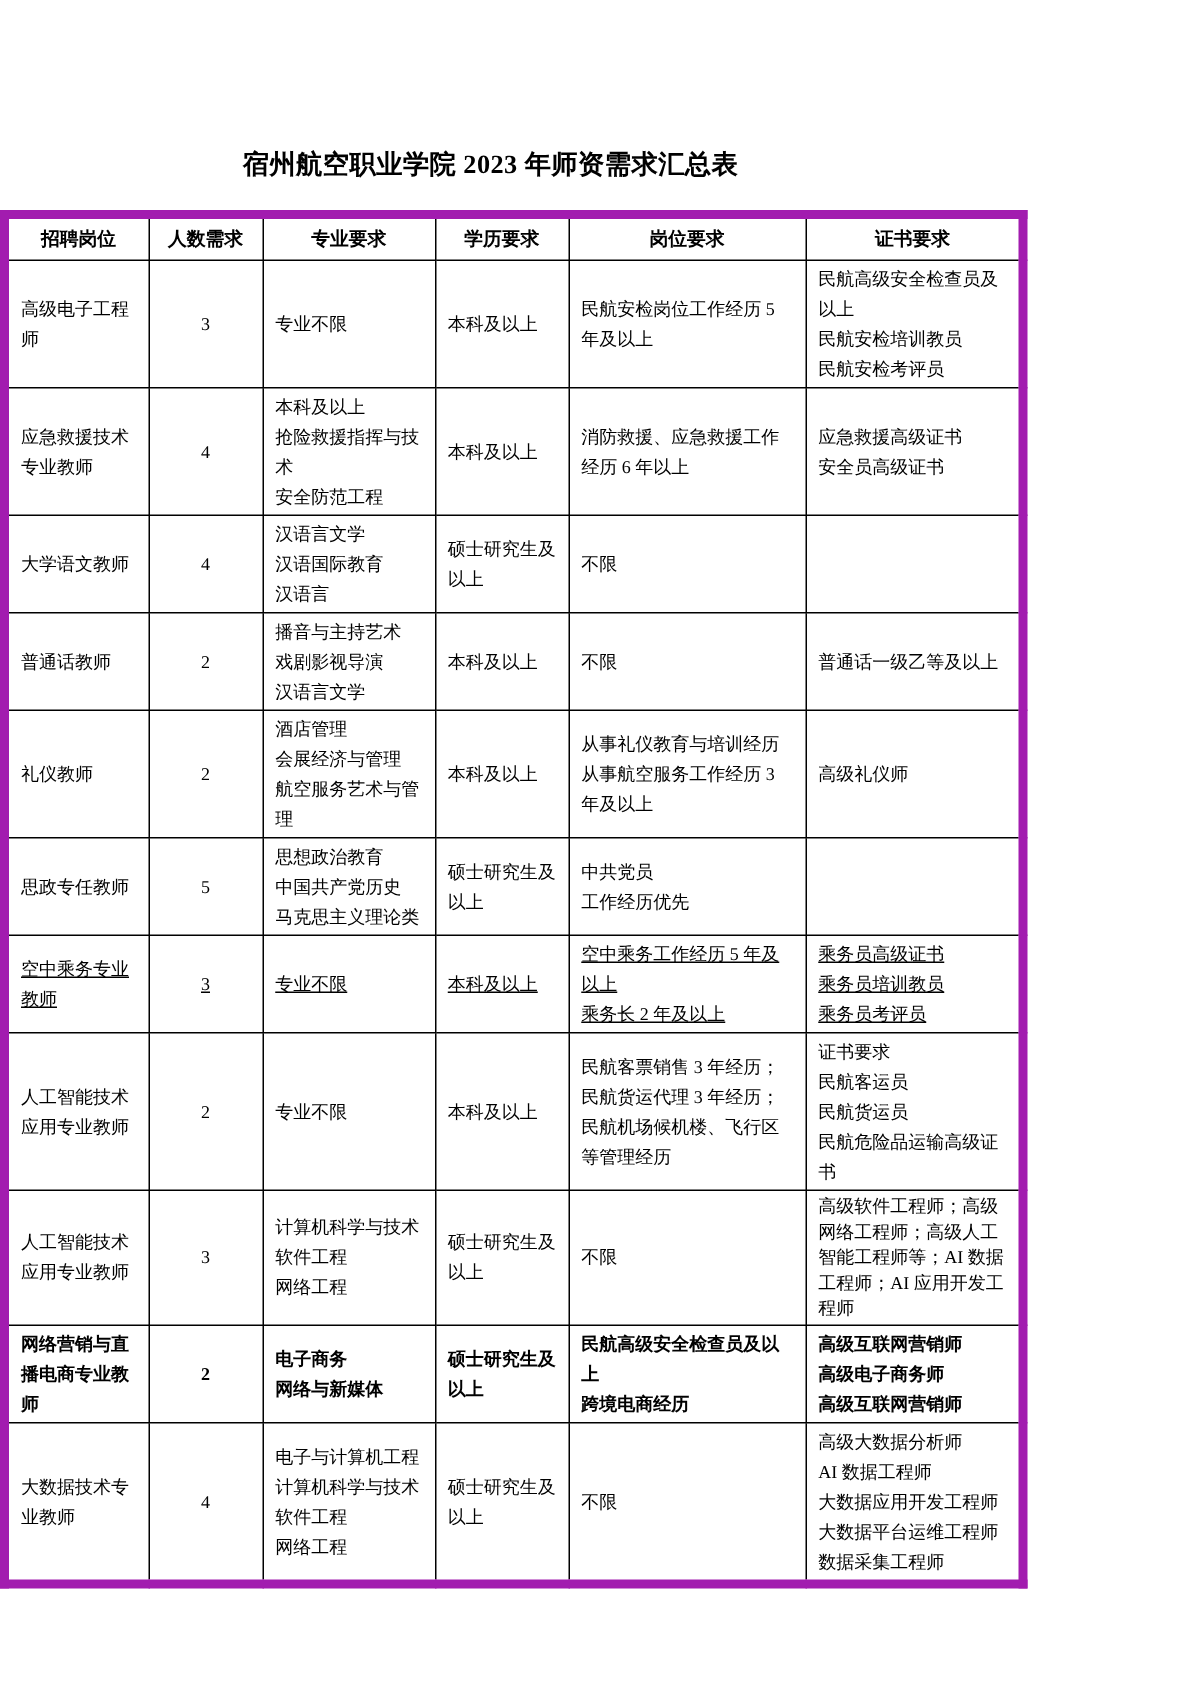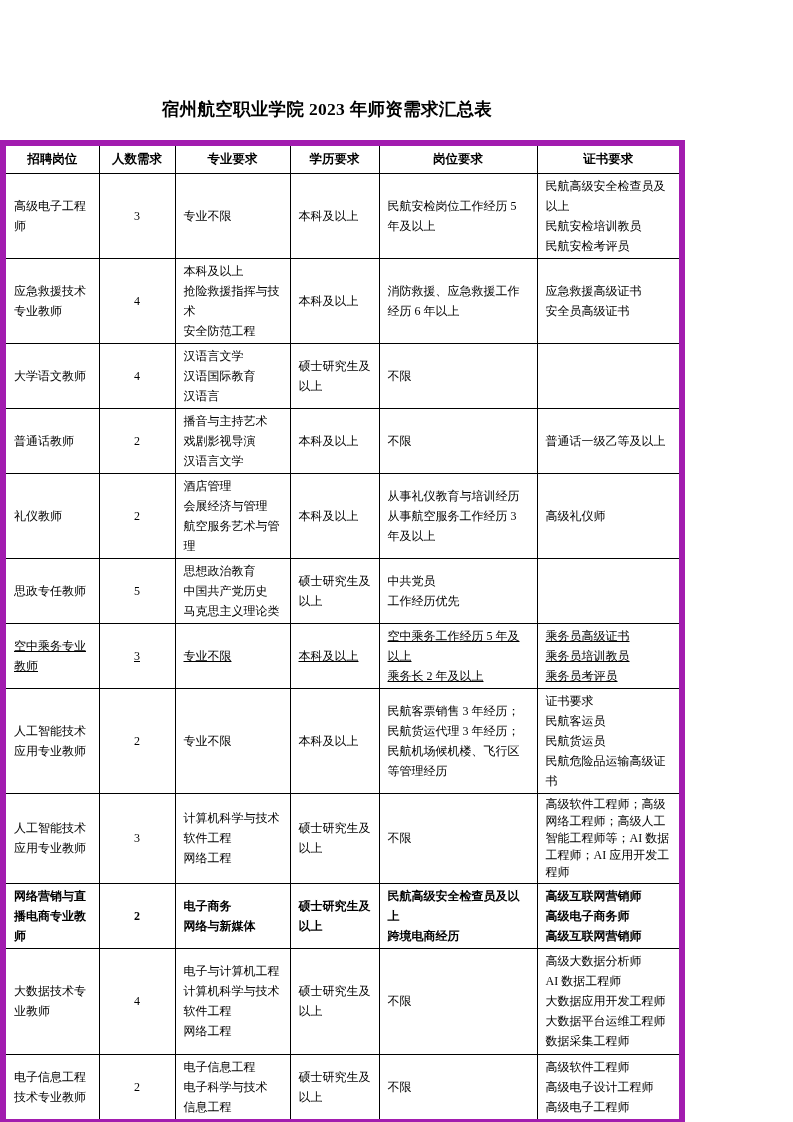--- a/index.html
+++ b/index.html
@@ -277,34 +277,16 @@
           </td>
       <td>
             <div class="line">高级大数据分析师</div>
             <div class="line">AI 数据工程师</div>
             <div class="line">大数据应用开发工程师</div>
             <div class="line">大数据平台运维工程师</div>
             <div class="line">数据采集工程师</div>
           </td>
     </tr>
 
-    <tr>
-      <td>电子信息工程技术专业教师</td>
-      <td class="center">2</td>
-      <td>
-            <div class="line">电子信息工程</div>
-            <div class="line">电子科学与技术</div>
-            <div class="line">信息工程</div>
-          </td>
-      <td>硕士研究生及以上</td>
-      <td>
-            <div class="line">不限</div>
-          </td>
-      <td>
-            <div class="line">高级软件工程师</div>
-            <div class="line">高级电子设计工程师</div>
-            <div class="line">高级电子工程师</div>
-          </td>
-    </tr>
   </tbody>
   </table>
 
 </div>
 
 </body></html>

